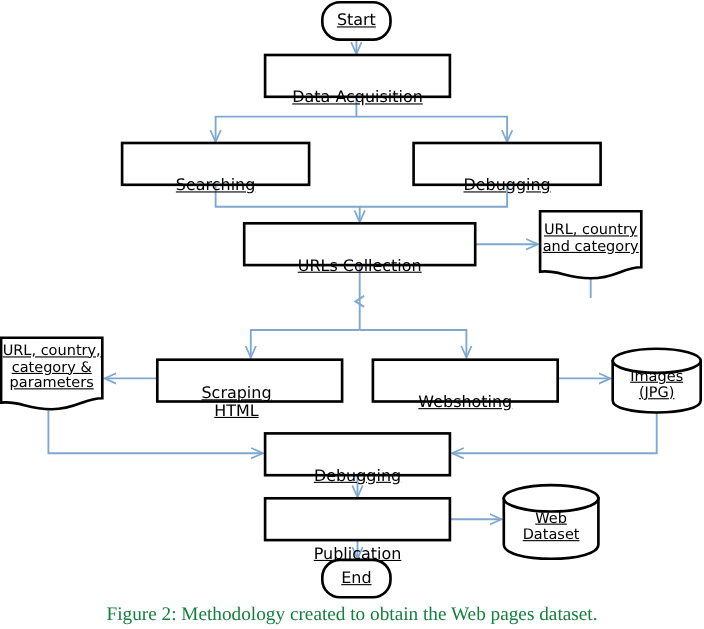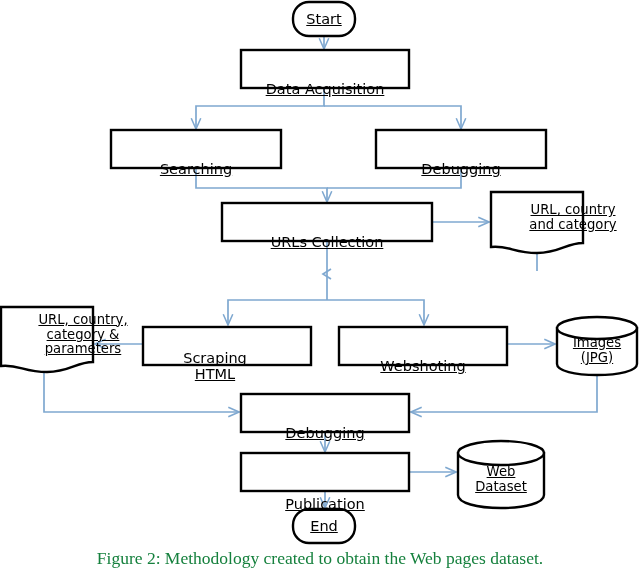--- a/index.html
+++ b/index.html
@@ -36,21 +36,21 @@
     justify-content: center;
     text-align: center;
     color: #000000;
     line-height: 1.12;
     pointer-events: none;
     white-space: pre-line;
     text-decoration: underline;
   }
   .lbl-process { font-size: 14.5px; margin-top: 20px; }
   .lbl-terminator { font-size: 14.5px; }
-  .lbl-doc { font-size: 13.2px; margin-left: 36px; }
+  .lbl-doc { font-size: 13.2px; }
   .lbl-db { font-size: 13.2px; }
   .caption {
     position: absolute;
     left: 0;
     top: 548px;
     width: 640px;
     text-align: center;
     font-family: "Liberation Serif", "DejaVu Serif", serif;
     font-size: 17.5px;
     color: #15803d;

